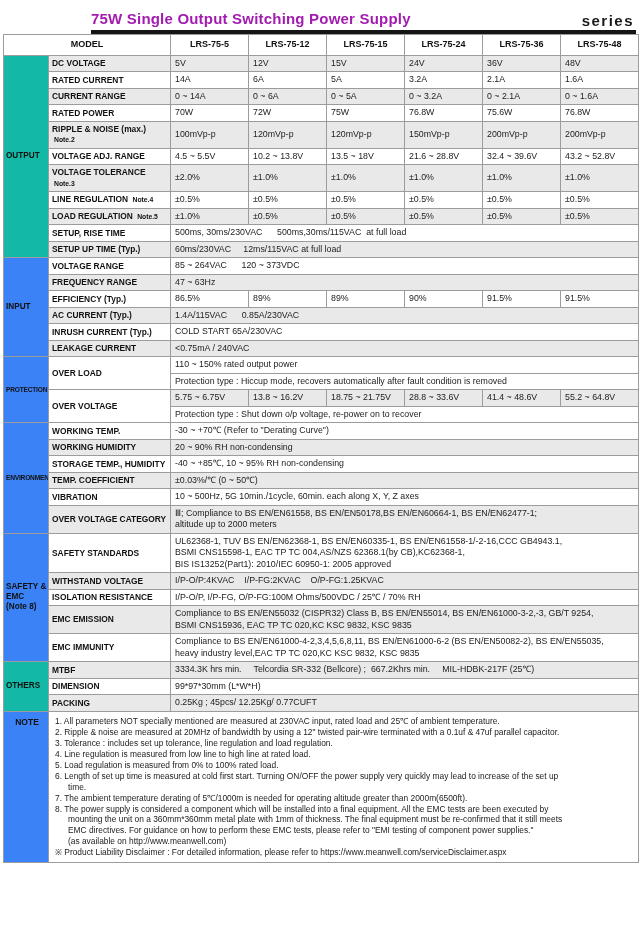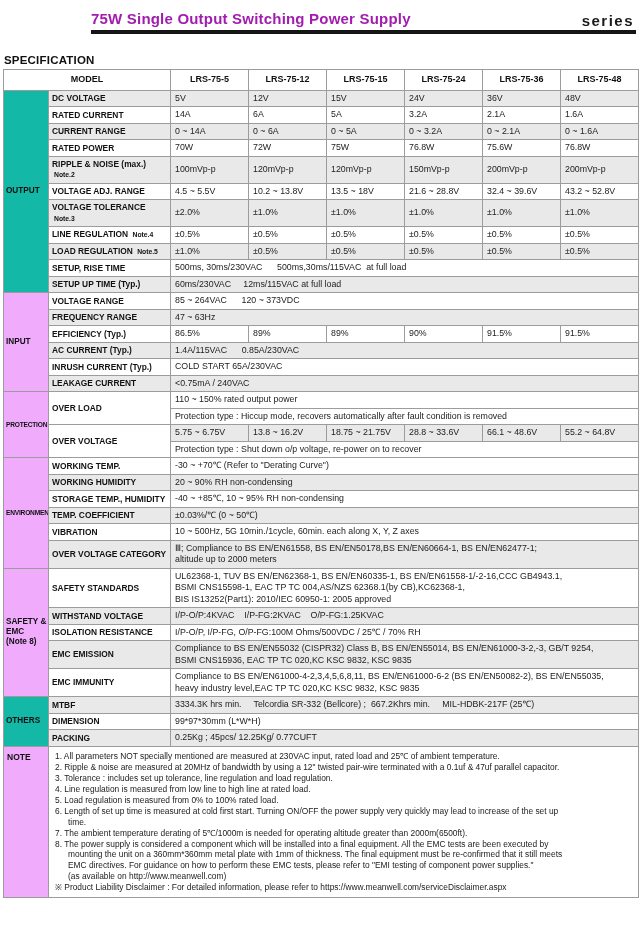--- a/index.html
+++ b/index.html
@@ -16,48 +16,47 @@
   .series-name { font-size:29px; font-weight:900; letter-spacing:1px; color:#1a1a1a; line-height:26px; }
   .series-suffix { font-size:15px; font-weight:bold; letter-spacing:1.5px; margin-left:6px; color:#1a1a1a; }
   .rule { height:4px; background:#151515; margin:1px 2px 0 88px; }
 
   .spec-heading { font-size:11.5px; font-weight:bold; margin:20px 0 3px 1px; letter-spacing:0.2px; }
 
   
   table { border-collapse:collapse; table-layout:fixed; width:635px; }
   td, th { border:1px solid #9c9c9c; font-size:8.8px; padding:2px 4px; line-height:11.5px; vertical-align:middle; overflow:hidden; }
   th { text-align:center; font-size:9px; font-weight:bold; padding:4px 4px; }
-  .sec { font-weight:bold; font-size:8.2px; padding:2px 1px 2px 2px; white-space:pre-line; line-height:10px; background:#f0abfc; }
+  .sec { font-weight:bold; font-size:8.2px; padding:2px 1px 2px 2px; white-space:pre-line; line-height:10px; background:#3b82f6; }
   .sec-small { font-size:6.6px; letter-spacing:-0.2px; }
   .lbl { font-weight:bold; font-size:8.4px; padding:2px 3px; line-height:10.5px; }
   .note-tag { font-size:6.8px; font-weight:bold; margin-left:2px; }
   .val { color:#222; white-space:pre-wrap; }
   tr.shaded td { background:#e9e9e9; }
   tr.shaded td.sec { background:#14b8a6; }
   td.lbl-white { background:#fff !important;margin-left:28px; }
 
   
-  .note-sec { vertical-align:top; padding-top:5px; padding-left:3px; font-size:8.5px; }
+  .note-sec { vertical-align:top; padding-top:5px; padding-left:3px; font-size:8.5px;text-align:center; }
   .note-cell { vertical-align:top; padding:4px 5px 4px 6px; }
   .note-item { font-size:8.4px; line-height:10.6px; padding-left:13px; text-indent:-13px; white-space:pre-wrap; color:#222; margin-bottom:0.5px; }
 </style>
 </head>
 <body>
 
 <div class="page">
 
   <div class="hdr">
     <div class="hdr-title">75W Single Output Switching Power Supply</div>
     <div class="series">
       <span class="series-suffix">series</span>
     </div>
   </div>
   <div class="rule"></div>
 
-  <div class="spec-heading">SPECIFICATION</div>
 
   <table>
     <colgroup>
       <col style="width:45px">
         <col style="width:122px">
       <col style="width:78px">
         <col style="width:78px">
         <col style="width:78px">
       <col style="width:78px">
         <col style="width:78px">
@@ -200,21 +199,21 @@
         </tr>
         <tr>
           <td class="val" colspan="6">Protection type : Hiccup mode, recovers automatically after fault condition is removed</td>
         </tr>
         <tr class="shaded">
           <td class="lbl lbl-white" rowspan="2"><span>OVER VOLTAGE</span></td>
           <td class="val">5.75 ~ 6.75V</td>
           <td class="val">13.8 ~ 16.2V</td>
           <td class="val">18.75 ~ 21.75V</td>
           <td class="val">28.8 ~ 33.6V</td>
-          <td class="val">66.1 ~ 48.6V</td>
+          <td class="val">41.4 ~ 48.6V</td>
           <td class="val">55.2 ~ 64.8V</td>
         </tr>
         <tr>
           <td class="val" colspan="6">Protection type : Shut down o/p voltage, re-power on to recover</td>
         </tr>
         <tr>
           <td class="sec sec-small" rowspan="6">ENVIRONMENT</td>
           <td class="lbl" rowspan="1"><span>WORKING TEMP.</span></td>
           <td class="val" colspan="6">-30 ~ +70℃ (Refer to "Derating Curve")</td>
         </tr>

